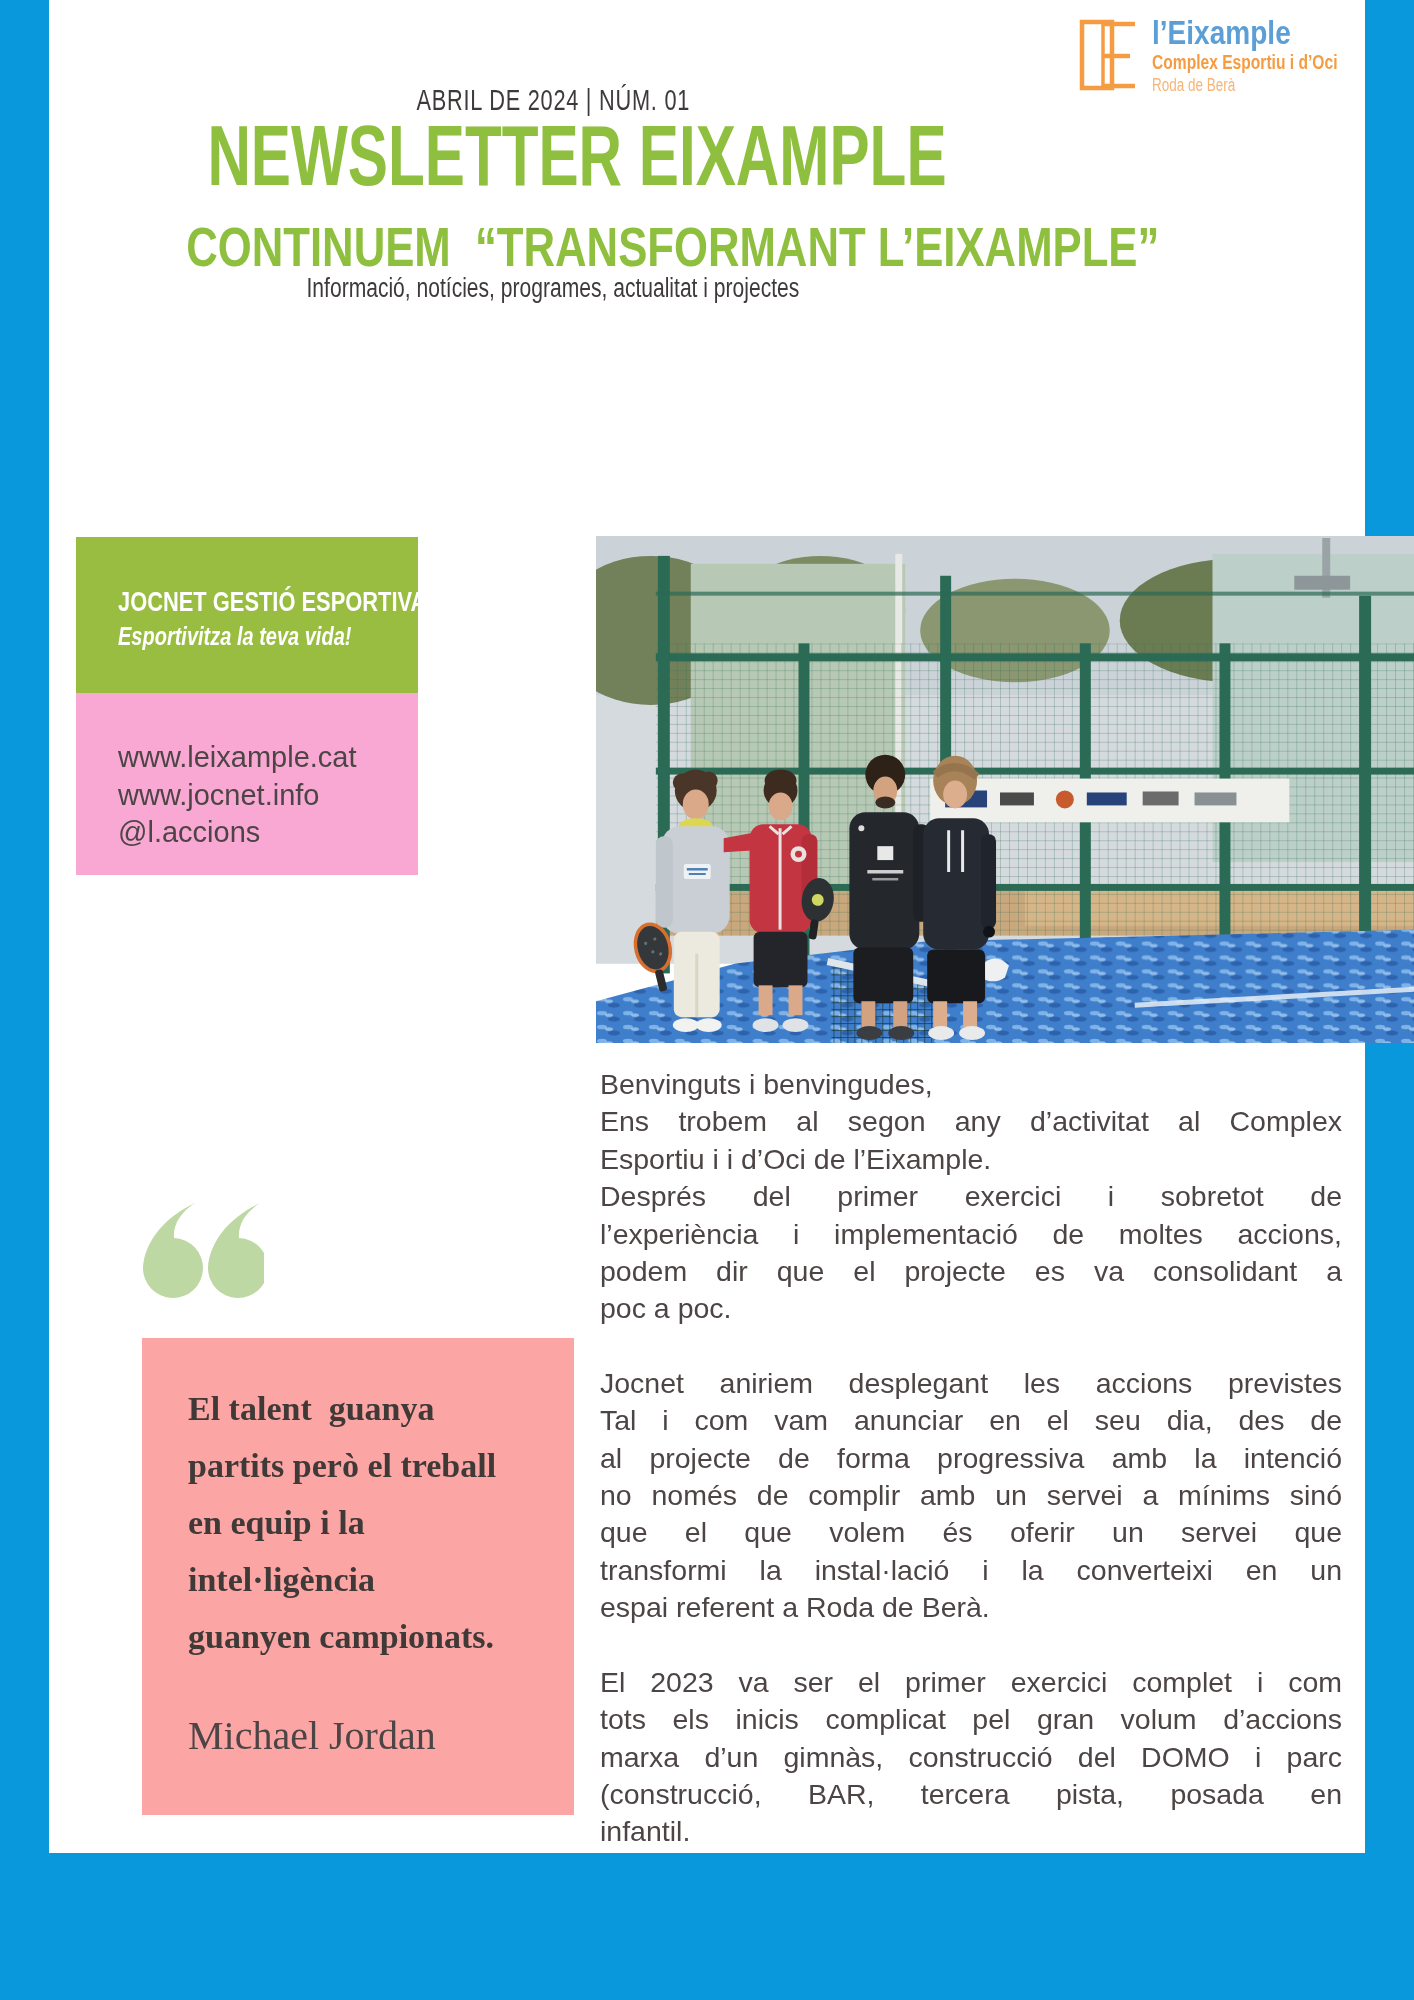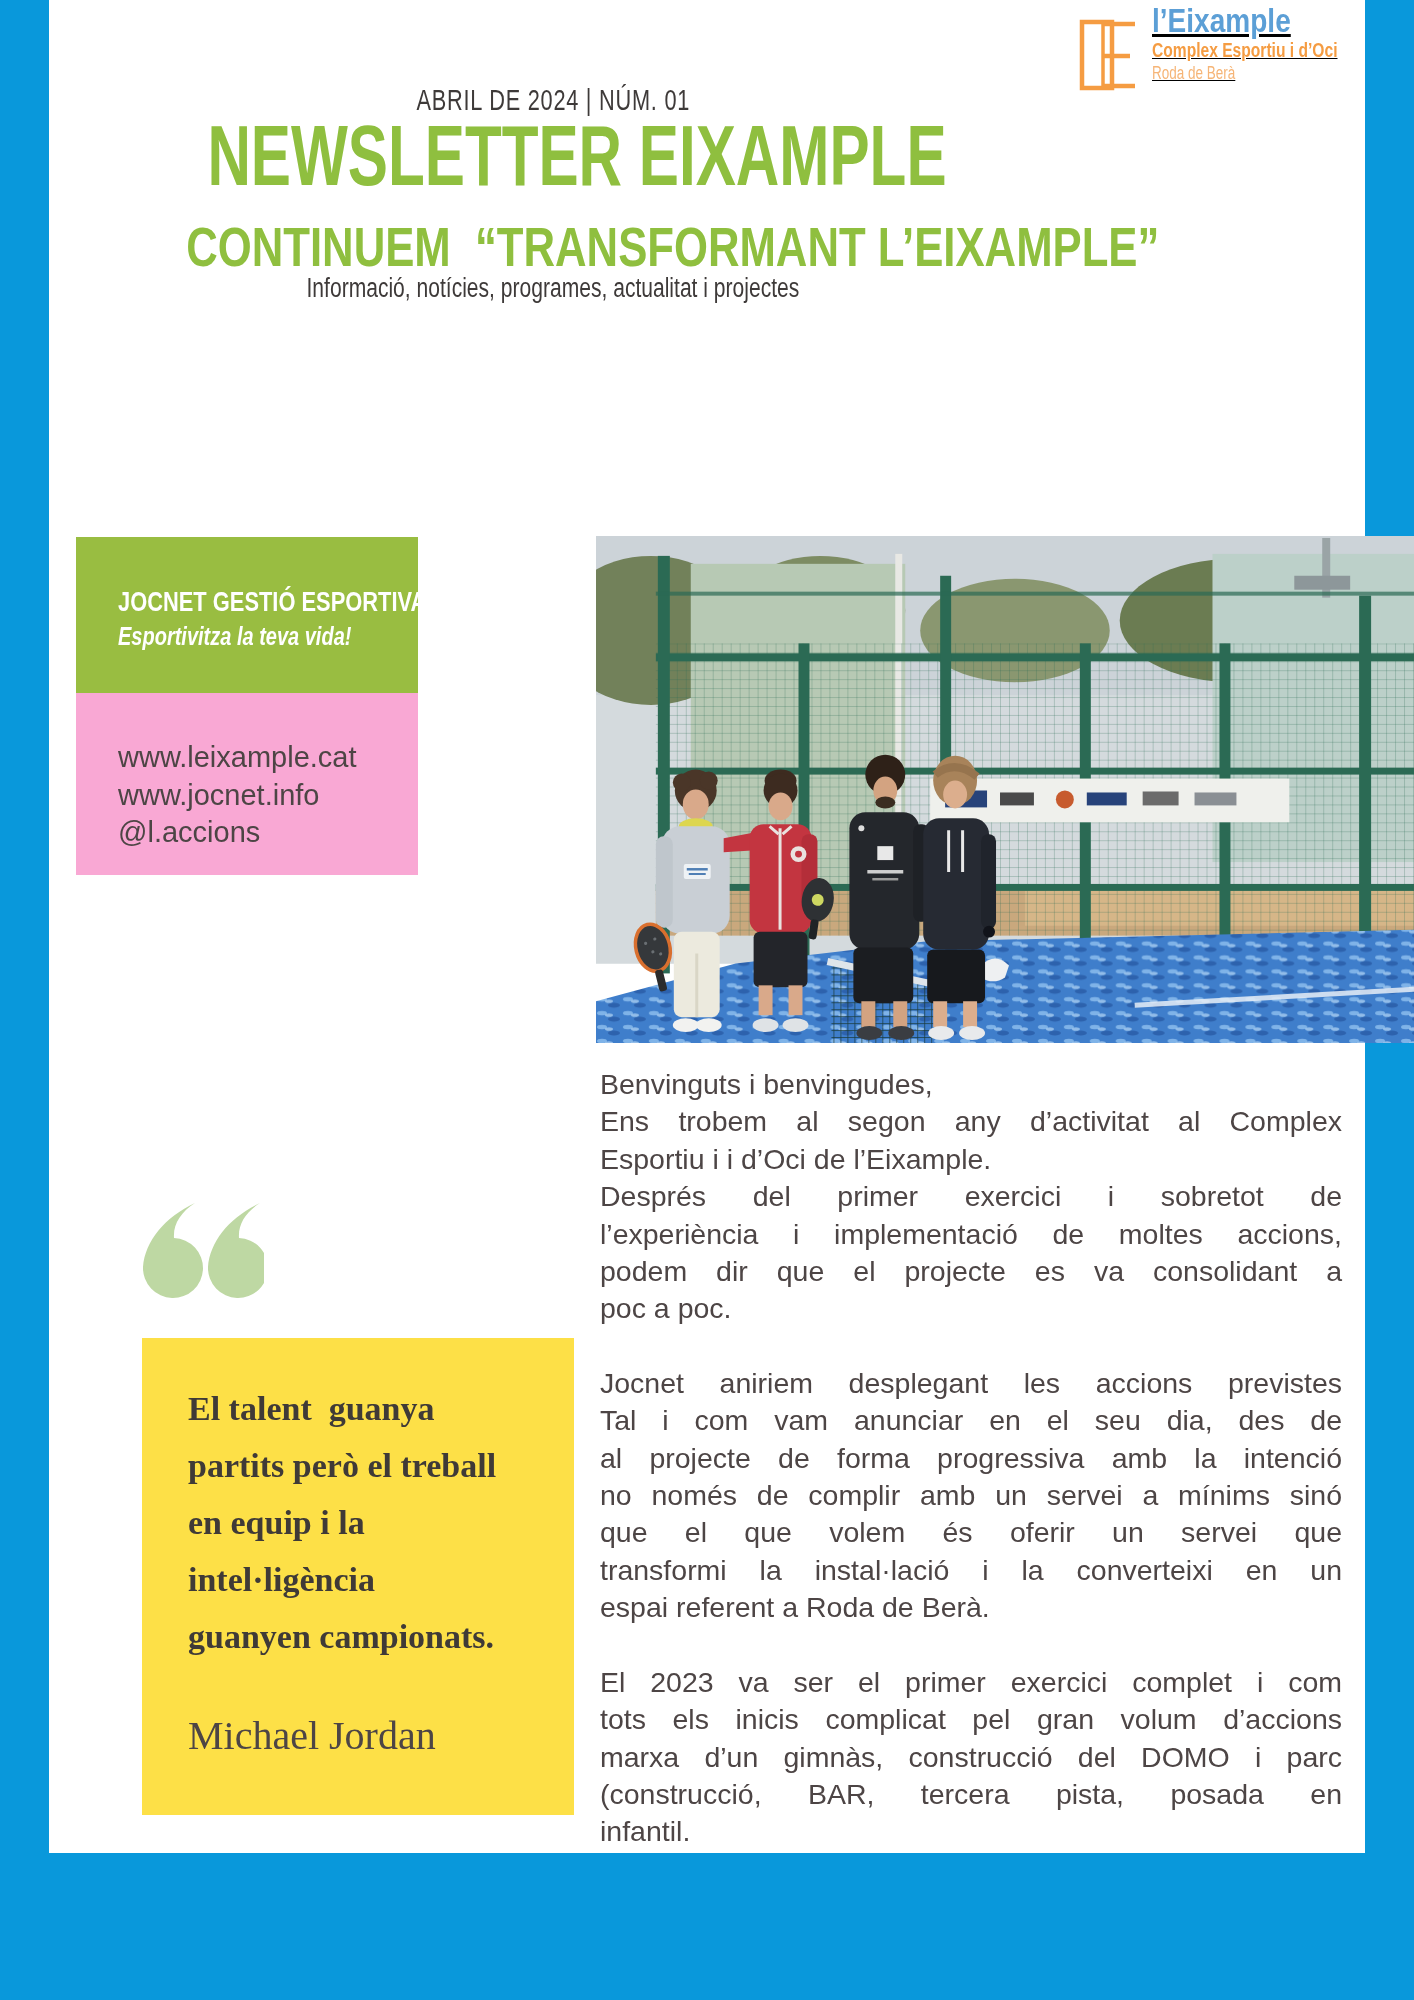--- a/index.html
+++ b/index.html
@@ -7,21 +7,21 @@
        font-family:"Liberation Sans",sans-serif;}
   .abs{position:absolute;}
 
   
   .border-left{left:0;top:0;width:49px;height:2000px;background:#0998DB;}
   .border-right{right:0;top:0;width:49px;height:2000px;background:#0998DB;}
   .footer-bar{left:0;top:1853px;width:1414px;height:147px;background:#0998DB;}
 
   
   .logo-mono{left:1079px;top:18px;}
-  .logo-text{left:1152px;top:4px;width:230px;text-decoration:underline;}
+  .logo-text{left:1152px;top:16px;width:230px;}
   .logo-name{font-size:33px;font-weight:bold;color:#5C9FD6;line-height:34px;
              transform:scaleX(.85);transform-origin:left top;white-space:pre;}
   .logo-sub{font-size:19.5px;font-weight:bold;color:#F59C42;line-height:22px;margin-top:1px;
             transform:scaleX(.8);transform-origin:left top;white-space:pre;}
   .logo-loc{font-size:18px;color:#F6B577;line-height:20px;margin-top:2px;
             transform:scaleX(.75);transform-origin:left top;white-space:pre;}
 
   
   .masthead{left:49px;top:0;width:1008px;text-align:center;}
   .mast-line{position:absolute;left:0;width:100%;white-space:pre;}
@@ -45,21 +45,21 @@
               box-sizing:border-box;padding:46px 10px 0 42px;}
   .side-light ul{list-style:none;margin:0;padding:0;}
   .side-light li{font-size:29px;line-height:37.5px;color:#4D4545;white-space:pre;}
 
   
   .photo{left:596px;top:536px;width:818px;height:507px;z-index:2;}
   .photo svg{display:block;width:818px;height:507px;}
 
   
   .quote-icon{left:140px;top:1203px;}
-  .quote-box{left:142px;top:1338px;width:432px;height:477px;background:#fde047;
+  .quote-box{left:142px;top:1338px;width:432px;height:477px;background:#fca5a5;
              box-sizing:border-box;padding:42px 18px 0 46px;margin:0;}
   .qline{font-family:"Liberation Serif",serif;font-weight:bold;font-size:34px;line-height:57px;
          color:#3F3A37;white-space:pre;}
   .quote-author{font-family:"Liberation Serif",serif;font-size:40px;color:#4D4545;margin-top:47px;
                 white-space:pre;}
 
   
   .body-col{left:600px;top:1066px;width:742px;color:#4D4545;}
   .para{margin:0 0 37px 0;}
   .line{font-size:28.5px;line-height:37.4px;text-align:left;white-space:normal;}

